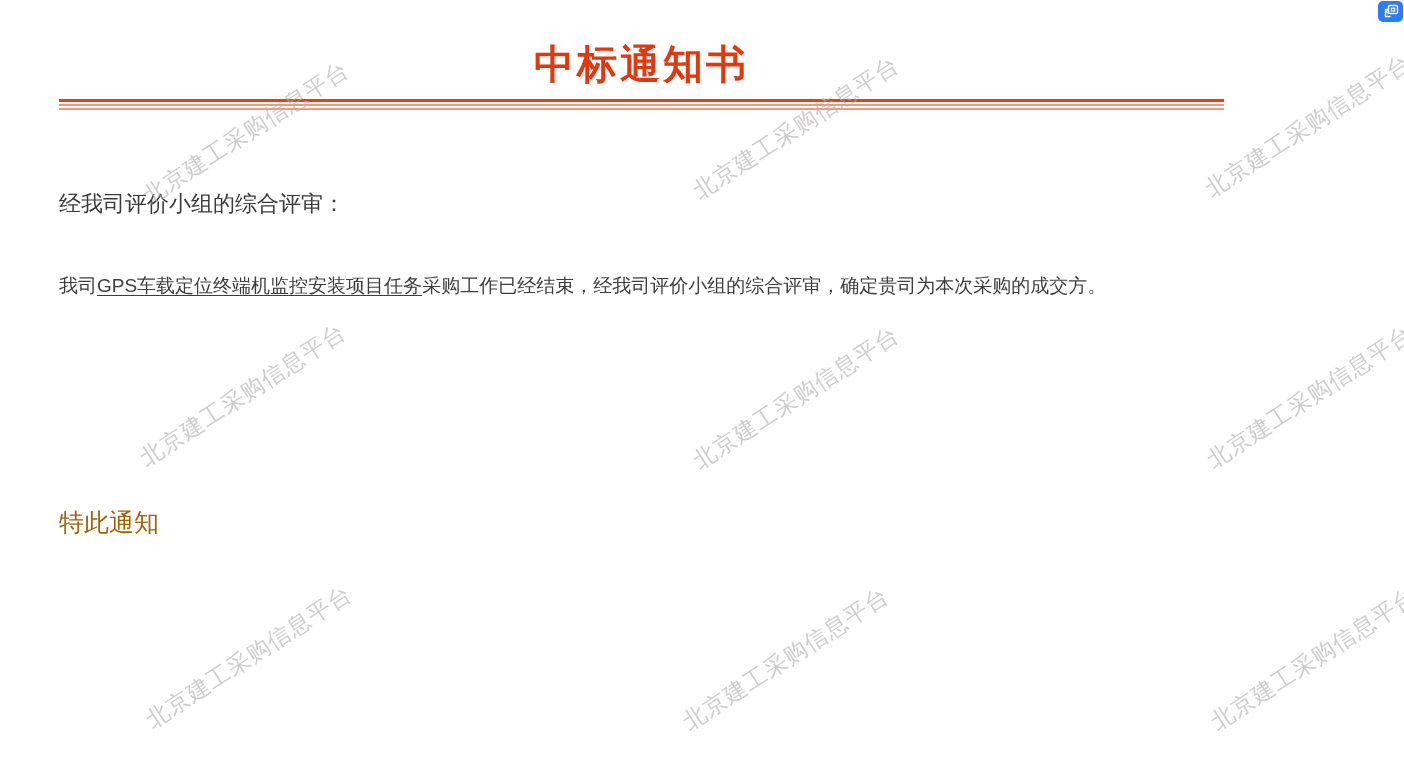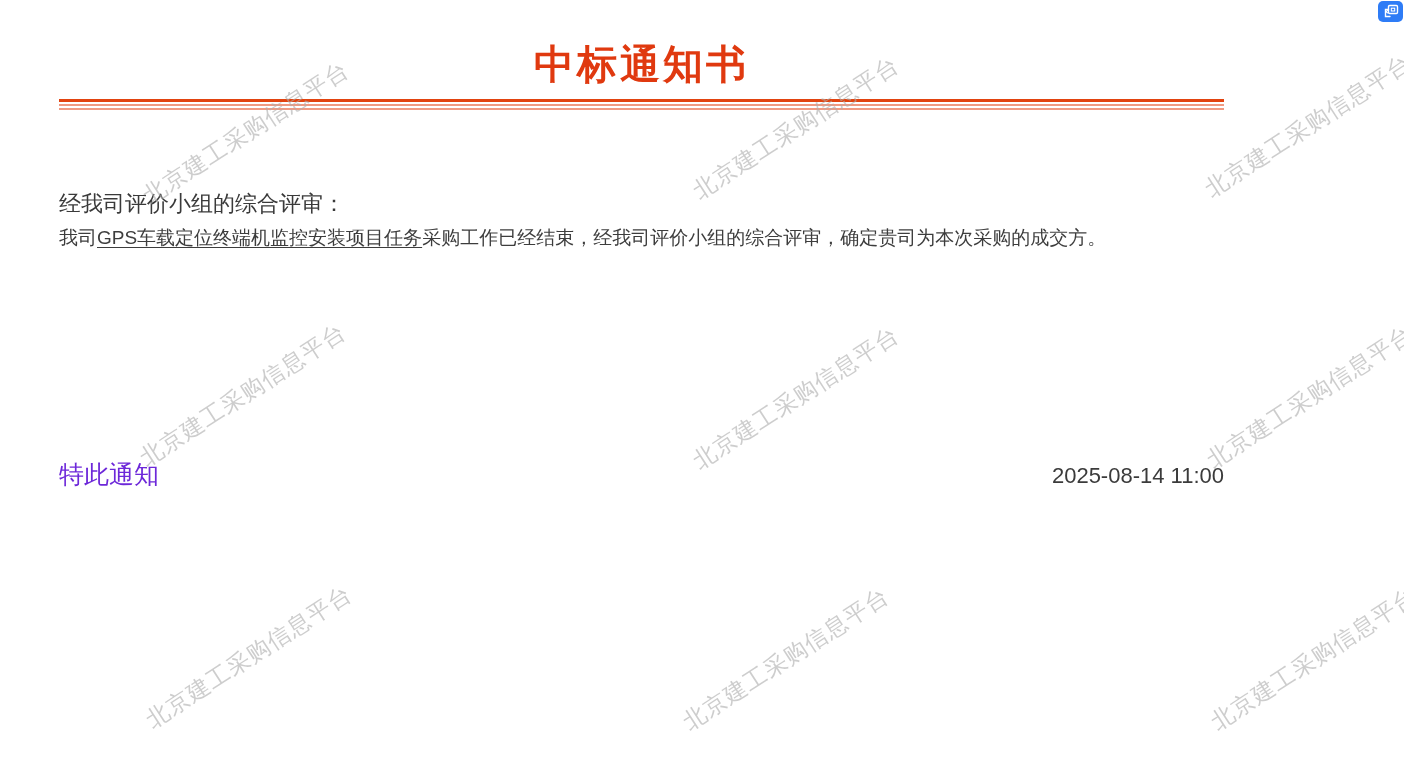--- a/index.html
+++ b/index.html
@@ -39,39 +39,40 @@
   .rule .r1 { height: 3px; background: #e2430f; }
   .rule .gap { height: 2px; background: transparent; }
   .rule .r2 { height: 2px; background: #f09a82; }
   .recipient {
     margin-top: 80px;
     font-size: 22px;
     color: #3a3a3a;
     line-height: 1.3;
   }
   .para {
+    margin-top: 48px;
     font-size: 19px;
     color: #3d3d3d;
     line-height: 37px;
     text-align: justify;
   }
   .para.indent { text-indent: 2em; margin-top: 42px; }
   .project-underline {
     text-decoration: underline;
     text-underline-offset: 3px;
   }
   .bottom-row {
     margin-top: 202px;
     display: flex;
     justify-content: space-between;
     align-items: baseline;
   }
   .closing {
     font-size: 25px;
-    color: #6d28d9;
+    color: #a16207;
   }
   .doc-date {
     font-size: 22px;
     color: #3b3b3b;
   }
   .watermark-layer {
     position: absolute;
     left: 0; top: 0;
     width: 1404px; height: 783px;
     pointer-events: none;
@@ -120,21 +121,20 @@
       <div class="r2"></div>
     </div>
 
     <div class="recipient">经我司评价小组的综合评审：</div>
 
     <div class="para"><span>我司</span><span class="project-underline">GPS车载定位终端机监控安装项目任务</span><span>采购工作已经结束，经我司评价小组的综合评审，确定贵司为本次采购的成交方。</span></div>
 
 
     <div class="bottom-row">
       <div class="closing">特此通知</div>
-      <div class="doc-date">2025-08-14 11:00</div>
     </div>
 
   </div>
 
   <div class="watermark-layer">
       <span class="watermark" style="left: 246px; top: 133px;">北京建工采购信息平台</span>
       <span class="watermark" style="left: 796px; top: 128px;">北京建工采购信息平台</span>
       <span class="watermark" style="left: 1308px; top: 126px;">北京建工采购信息平台</span>
       <span class="watermark" style="left: 243px; top: 395px;">北京建工采购信息平台</span>
       <span class="watermark" style="left: 796px; top: 398px;">北京建工采购信息平台</span>

